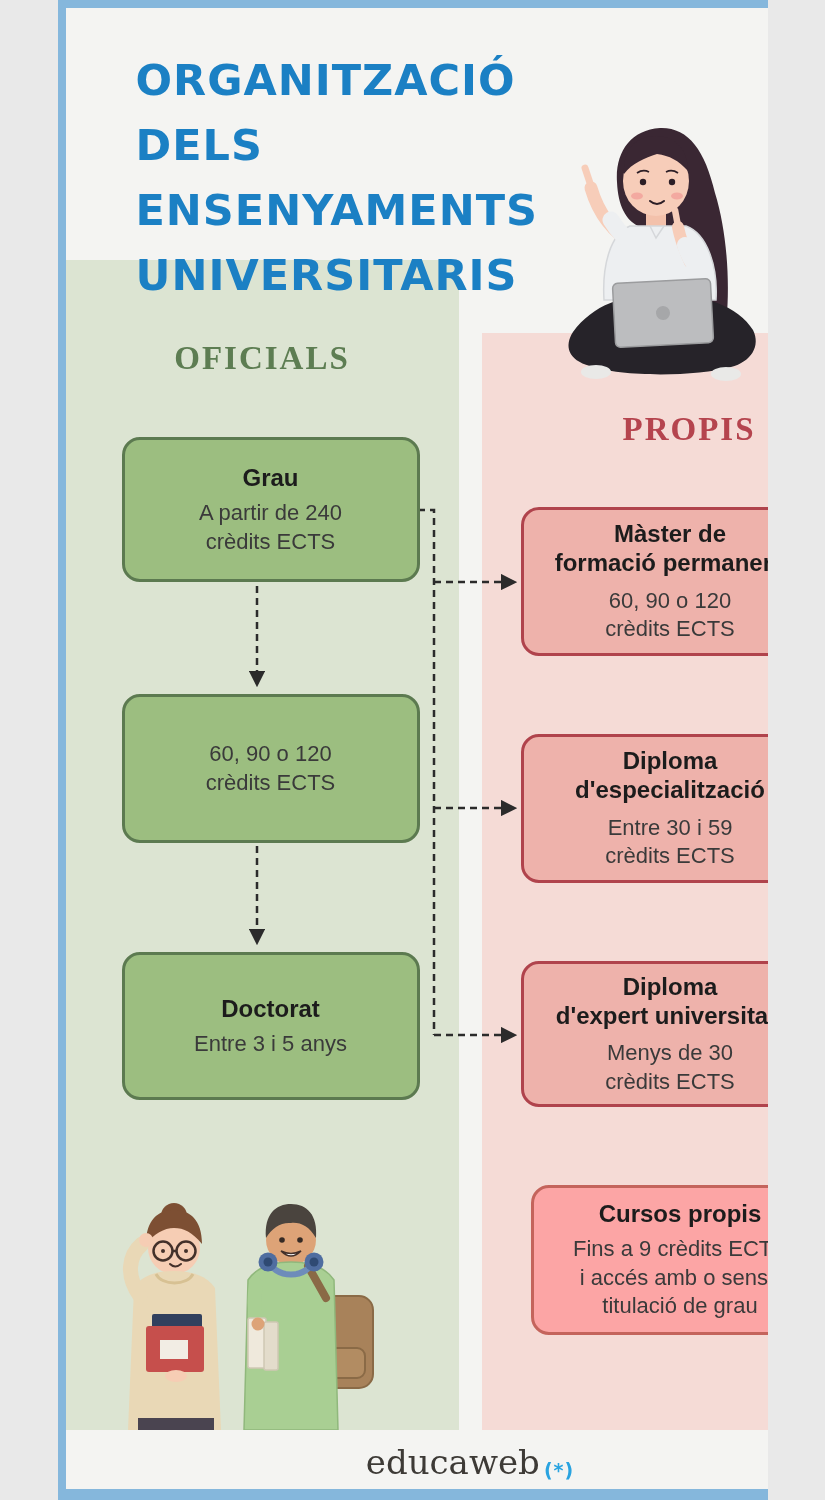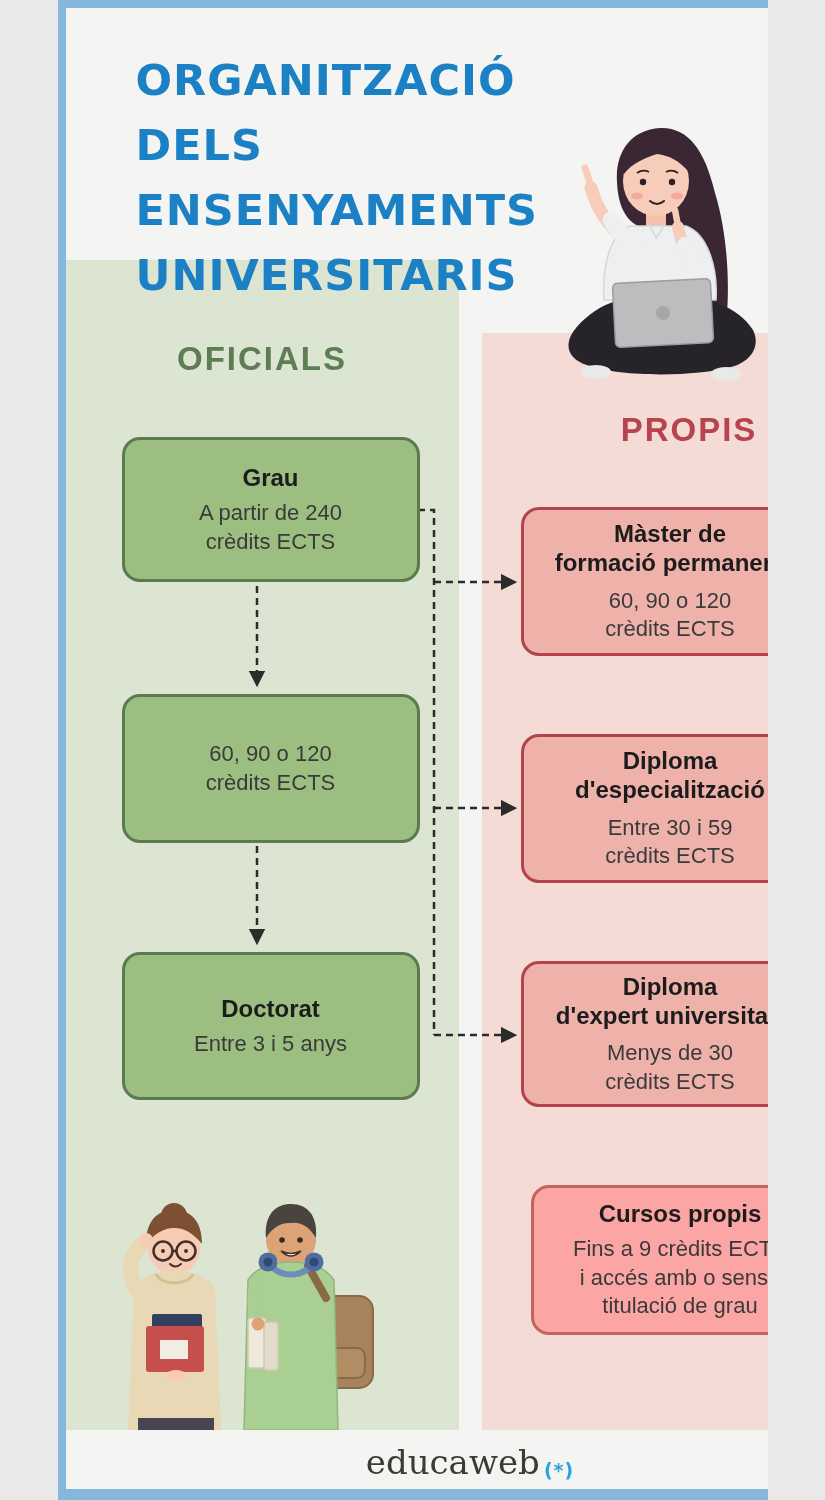--- a/index.html
+++ b/index.html
@@ -20,21 +20,21 @@
 
   .main-title{
     position:absolute;left:78px;top:48px;width:480px;
     font-size:43px;font-weight:800;line-height:65px;letter-spacing:1px;
     color:#1b80c4;white-space:pre-line;
     font-family:"DejaVu Sans", sans-serif;
   }
   .col-header{
     position:absolute;width:393px;text-align:center;
     font-size:33px;font-weight:800;letter-spacing:2px;
-    font-family:Liberation Sans, sans-serif;white-space:pre-line;
+    font-family:Liberation Serif, serif;white-space:pre-line;
   }
   .col-header.oficials{left:8px;top:340px;color:#5d7d52;}
   .col-header.propis{left:408px;top:411px;color:#b5444e;padding-left:27px;}
 
   .box{
     position:absolute;box-sizing:border-box;border-radius:18px;border:3px solid;
     display:flex;flex-direction:column;justify-content:center;align-items:center;
     gap:7px;text-align:center;padding:8px 12px;
   }
   .box .t{font-size:24px;font-weight:700;color:#1c1c1c;line-height:1.22;white-space:pre-line;}

